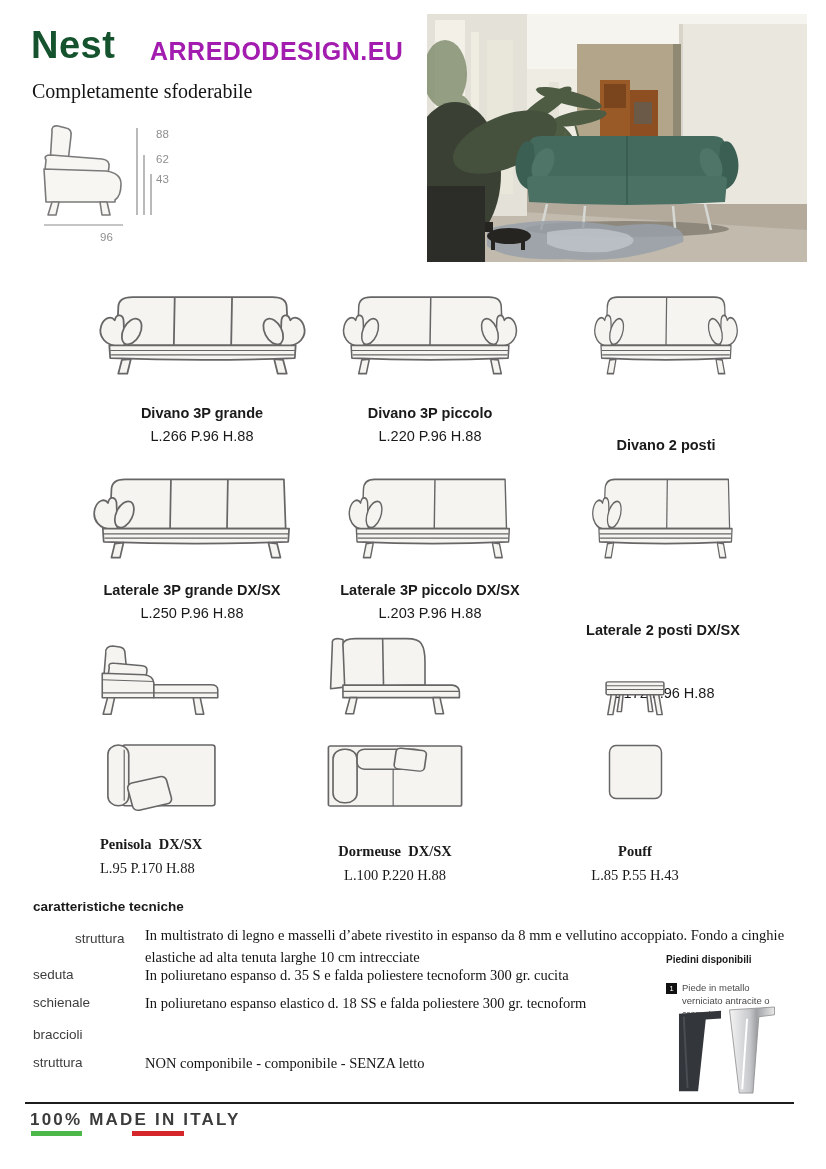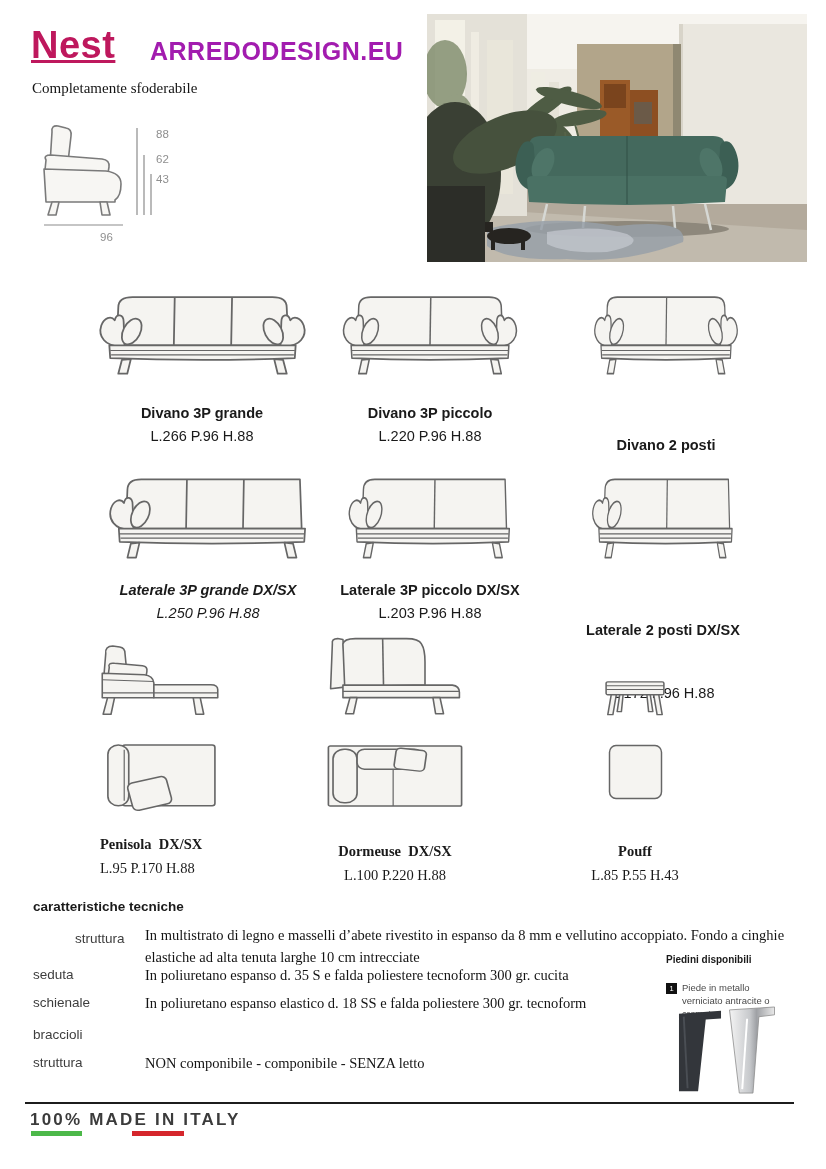--- a/index.html
+++ b/index.html
@@ -4,41 +4,41 @@
 <style>
   html,body{margin:0;padding:0;background:#e8e8e8;}
   .page{position:relative;width:826px;height:1169px;background:#ffffff;margin:0 auto;
         overflow:hidden;font-family:"Liberation Sans",sans-serif;color:#1a1a1a;}
 
   
   .product-name{position:absolute;left:31px;top:24px;font-size:38px;font-weight:700;
                 color:#2f6b9d;letter-spacing:.5px;}
   .brand{position:absolute;left:150px;top:37px;font-size:25px;font-weight:700;
          color:#2a5c63;letter-spacing:.5px;}
-  .subtitle{position:absolute;left:32px;top:80px;font-size:15px;
+  .subtitle{position:absolute;left:32px;top:80px;font-size:20px;
             font-family:"Liberation Serif",serif;color:#141414;}
 
   
   .dim-svg{position:absolute;left:30px;top:122px;}
 
   
   .photo{position:absolute;left:427px;top:14px;width:380px;height:248px;overflow:hidden;}
 
   
   .m{position:absolute;display:flex;flex-direction:column;align-items:center;}
   .m .art{display:flex;align-items:flex-end;justify-content:center;width:100%;}
   .m .art2{display:flex;align-items:flex-start;justify-content:center;width:100%;}
   .model-name{font-weight:700;font-size:14.5px;white-space:pre-wrap;text-align:center;}
   .model-dims{font-size:14.5px;margin-top:7px;text-align:center;}
   .r1{top:291px;} .r1 .art{height:87px;} .r1 .model-name{margin-top:27px;}
   .r2{top:468px;} .r2 .art{height:94px;} .r2 .model-name{margin-top:20px;}
   .r3{top:633px;font-family:Liberation Serif, serif;} .r3 .art{height:87px;}
 
   #m11{left:82px;width:240px;} #m12{left:320px;width:220px;} #m13{left:556px;width:220px;gap:32px;}
-  #m21{left:88px;width:240px;font-style:italic;} #m22{left:325px;width:210px;} #m23{left:553px;width:220px;gap:40px;}
+  #m21{left:72px;width:240px;} #m22{left:325px;width:210px;} #m23{left:553px;width:220px;gap:40px;}
   #m31{left:85px;width:150px;} #m32{left:320px;width:150px;} #m33{left:565px;width:140px;}
   #m31 .art2{margin-top:20px;height:74px;} #m31 .model-name{margin-top:22px;}
   #m31 .model-name,#m31 .model-dims{width:100%;text-align:left;padding-left:15px;box-sizing:border-box;}
   #m32 .art2{margin-top:22px;height:68px;} #m32 .model-name{margin-top:33px;}
   #m33 .art2{margin-top:22px;height:60px;} #m33 .model-name{margin-top:41px;}
 
   
   .tech-title{position:absolute;left:33px;top:899px;font-size:13.5px;font-weight:700;}
   .t-label{position:absolute;left:33px;font-size:13.5px;color:#3d3d3d;}
   .t-value{position:absolute;left:145px;width:652px;font-family:"Liberation Serif",serif;
@@ -148,21 +148,21 @@
     <path d="M22 22 L26 22 L24 44 L19 44 Z M54 22 L58 22 L61 44 L56 44 Z"></path>
   </g>
   <g id="sym-pouf-top" fill="#f5f4f1" stroke="#666" stroke-width="1.8" stroke-linejoin="round">
     <rect x="8" y="4" width="64" height="62" rx="8"></rect>
   </g>
 </defs>
 </svg>
 
 <div class="page">
 
-  <div class="product-name" style="color: #be185d; text-decoration: underline;">Nest</div>
+  <div class="product-name" style="color: #14532d;">Nest</div>
   <div class="brand" style="color: #a21caf;">ARREDODESIGN.EU</div>
   <div class="subtitle">Completamente sfoderabile</div>
 
   <svg class="dim-svg" width="160" height="128" viewBox="0 0 160 128">
     <g fill="#f7f6f3" stroke="#7a7a7a" stroke-width="1.6" stroke-linejoin="round">
       <path d="M22 10 Q21 3 28 4 L36 6 Q42 7 41 14 L38 40 L20 42 Z"></path>
       <path d="M16 38 Q13 33 21 33 L72 37 Q80 38 79 45 L78 51 L15 48 Z"></path>
       <path d="M14 47 L76 49 Q91 51 91 62 Q91 74 85 78 L85 80 L16 80 Z"></path>
       <path d="M22 80 L29 80 L26 93 L18 93 Z M70 80 L77 80 L80 93 L72 93 Z"></path>
     </g>

